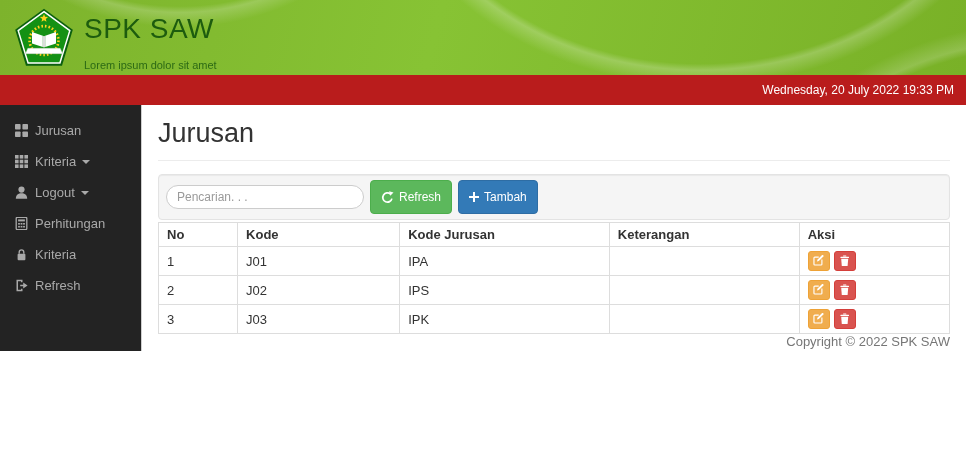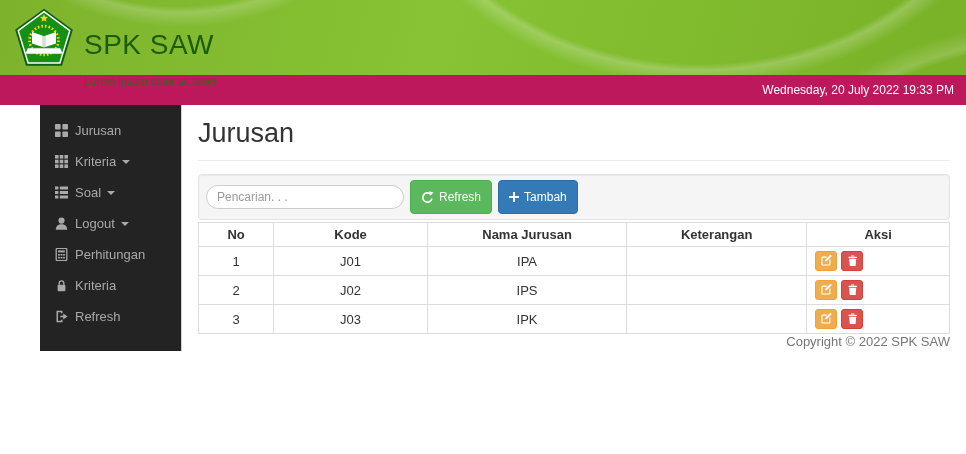--- a/index.html
+++ b/index.html
@@ -8,30 +8,30 @@
 
   
   .banner { position:relative; height:75px;
     background-image:
       radial-gradient(ellipse 420px 420px at 180px -250px, rgba(255,255,255,0) 61%, rgba(255,255,255,.20) 62.5%, rgba(255,255,255,0) 66%),
       radial-gradient(ellipse 520px 430px at 700px -190px, rgba(255,255,255,0) 59%, rgba(255,255,255,.22) 60.5%, rgba(255,255,255,0) 64%),
       radial-gradient(ellipse 600px 500px at 1060px 320px, rgba(255,255,255,0) 55%, rgba(255,255,255,.18) 56.5%, rgba(255,255,255,0) 60%),
       linear-gradient(105deg,#7db32c 0%,#87c334 45%,#79b127 100%);
   }
   .logo { position:absolute; left:14px; top:7px; width:60px; height:61px; }
-  .brand { position:absolute; left:84px; top:29px; }
+  .brand { position:absolute; left:84px; top:13px; }
   .brand-title { font-size:28px; color:#1d5c0e; letter-spacing:.5px; }
   .brand-sub { font-size:11px; color:#2c6a15; margin-top:14px; }
 
   
-  .topbar { height:30px; background:#be185d; color:#fefefe; font-size:12px;
+  .topbar { height:30px; background:#b91c1c; color:#fefefe; font-size:12px;
     line-height:30px; text-align:right; padding-right:12px; }
 
   
-  .layout { display:flex; height:246px;margin-left:40px; }
+  .layout { display:flex; height:246px; }
   .sidebar { width:141px; background:#232323; padding-top:10px; flex:none; }
   .side-item { display:flex; align-items:center; padding:8px 15px; color:#a9a9a9;
     font-size:13px; cursor:pointer; }
   .s-icon { width:13px; height:13px; margin-right:7px; flex:none; display:inline-flex; }
   .s-icon svg { fill:#a9a9a9; display:block; }
   .caret { display:inline-block; margin-left:6px; width:0; height:0;
     border-left:4px solid transparent; border-right:4px solid transparent;
     border-top:4px solid #a9a9a9; }
 
   .main { flex:1; display:flex; flex-direction:column; background:#fff;
@@ -50,21 +50,21 @@
   .btn { height:24px; border-radius:4px; font-size:12px; color:#fff;
     display:inline-flex; align-items:center; gap:5px; padding:16px 10px;
     cursor:pointer; font-family:inherit; }
   .btn-refresh { background:#5cb85c; border:1px solid #4cae4c; }
   .btn-add { background:#337ab7; border:1px solid #2e6da4; }
   .b-icon { display:inline-flex; }
 
   
   table { width:100%; border-collapse:collapse; margin-top:2px; }
   th, td { border:1px solid #ddd; padding:4px 8px; font-size:13px; color:#333;
-    text-align:center; height:24px; }
+    text-align:left; height:24px; }
   th { font-weight:bold; }
   .actions { display:flex; gap:4px; }
   .btn-xs { width:22px; height:20px; border-radius:3px; display:inline-flex;
     align-items:center; justify-content:center; cursor:pointer; }
   .btn-edit { background:#f0ad4e; border:1px solid #eea236; }
   .btn-del  { background:#d9534f; border:1px solid #d43f3a; }
 
   .footer { margin-top:auto; text-align:right; color:#767676; font-size:13px; }
 </style>
 </head>
@@ -118,34 +118,20 @@
             <rect x="9.4" y="4.7" width="3.6" height="3.6"></rect>
             <rect x="0" y="9.4" width="3.6" height="3.6"></rect>
             <rect x="4.7" y="9.4" width="3.6" height="3.6"></rect>
             <rect x="9.4" y="9.4" width="3.6" height="3.6"></rect>
           </svg>
       </span>
       <span>Kriteria</span>
       <span class="caret"></span>
     </div>
 
-    <div class="side-item">
-      <span class="s-icon">
-        <svg width="13" height="13" viewBox="0 0 13 13">
-            <rect x="0" y="0.5" width="3.4" height="3"></rect>
-            <rect x="4.8" y="0.5" width="8.2" height="3"></rect>
-            <rect x="0" y="5" width="3.4" height="3"></rect>
-            <rect x="4.8" y="5" width="8.2" height="3"></rect>
-            <rect x="0" y="9.5" width="3.4" height="3"></rect>
-            <rect x="4.8" y="9.5" width="8.2" height="3"></rect>
-          </svg>
-      </span>
-      <span>Soal</span>
-      <span class="caret"></span>
-    </div>
 
     <div class="side-item">
       <span class="s-icon">
         <svg width="13" height="13" viewBox="0 0 13 13">
             <circle cx="6.5" cy="3.6" r="3.1"></circle>
             <path d="M0.8 12.8 C0.8 8.9 3.4 7.2 6.5 7.2 C9.6 7.2 12.2 8.9 12.2 12.8 Z"></path>
           </svg>
       </span>
       <span>Logout</span>
       <span class="caret"></span>
@@ -219,21 +205,21 @@
         <col style="width:10%">
           <col style="width:20.5%">
           <col style="width:26.5%">
         <col style="width:24%">
           <col style="width:19%">
       </colgroup>
       <thead>
         <tr>
           <th>No</th>
           <th>Kode</th>
-          <th>Nama Jurusan</th>
+          <th>Kode Jurusan</th>
           <th>Keterangan</th>
           <th>Aksi</th>
         </tr>
       </thead>
       <tbody>
         <tr>
           <td>1</td>
           <td>J01</td>
           <td>IPA</td>
           <td></td>

